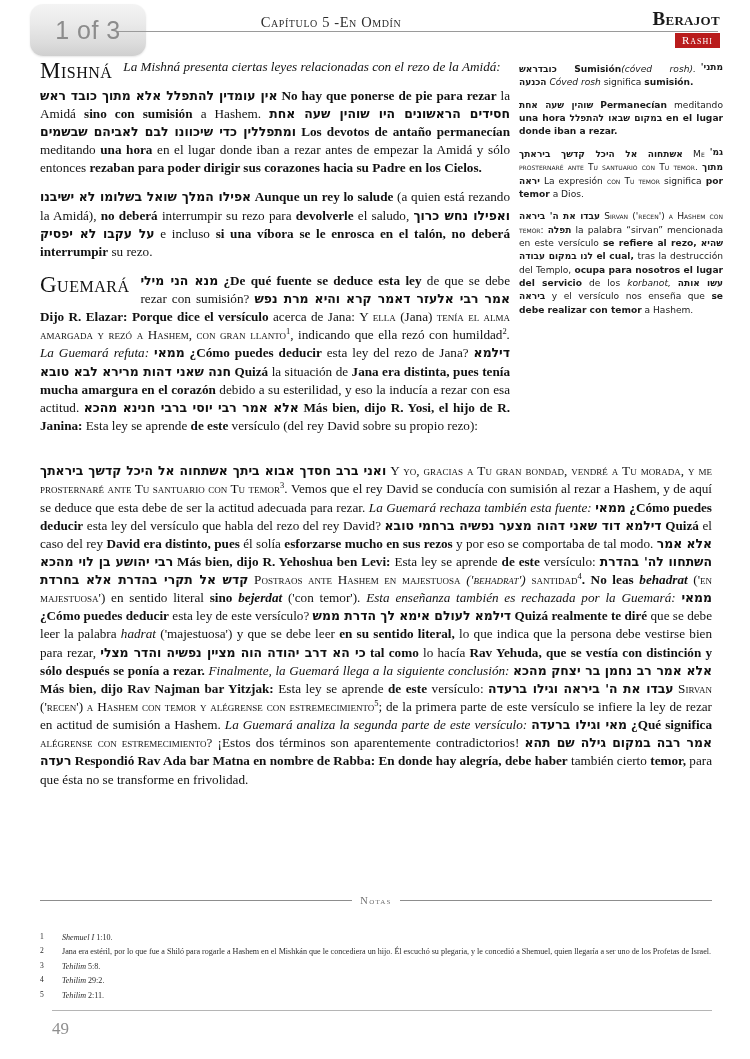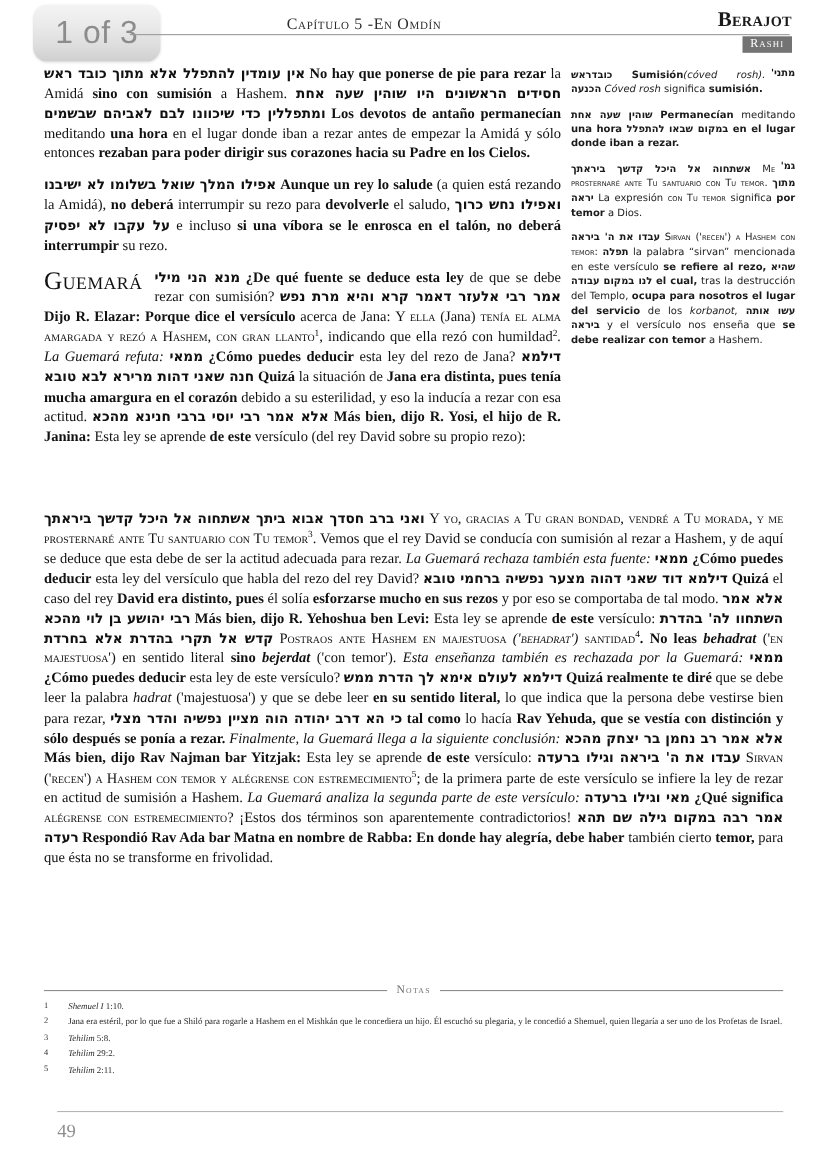--- a/index.html
+++ b/index.html
@@ -29,21 +29,21 @@
     width: 116px; height: 52px;
     border-radius: 13px;
     background: linear-gradient(180deg, #f4f4f4 0%, #e9e9e9 40%, #dcdcdc 75%, #cfcfcf 100%);
     box-shadow: 0 1px 2px rgba(0,0,0,0.10);
     display: flex;
     align-items: center;
     justify-content: center;
   }
   .page-badge-label {
     font-family: "Liberation Sans", "DejaVu Sans", sans-serif;
-    font-size: 29px;
+    font-size: 25px;
     color: #8c8c8c;
     letter-spacing: 0.5px;
   }
   .header-rule {
     position: absolute;
     left: 118px; top: 31px;
     width: 600px; height: 1px;
     background: #9a9a9a;
   }
   .chapter-title {
@@ -61,21 +61,21 @@
     right: 30px; top: 8px;
     font-variant: small-caps;
     font-weight: bold;
     font-size: 19px;
     letter-spacing: 0.3px;
     color: #1a1a1a;
   }
   .rashi-tab {
     position: absolute;
     right: 30px; top: 33px;
-    background: #737373;
+    background: #b91c1c;
     color: #ffffff;
     font-variant: small-caps;
     font-size: 11px;
     letter-spacing: 1px;
     padding: 1px 7px 2px 7px;
   }
 
   
   .content {
     position: absolute;
@@ -143,21 +143,21 @@
   
   .notes {
     position: absolute;
     left: 40px; top: 895px;
     width: 672px;
   }
   .notes-rule-wrap {
     display: flex;
     align-items: center;
     gap: 8px;
-    margin-bottom: 3px;
+    margin-bottom: 26px;
   }
   .notes-rule {
     flex: 1;
     height: 1px;
     background: #8d8d8d;
   }
   .notes-label {
     font-variant: small-caps;
     font-size: 10.5px;
     letter-spacing: 1.2px;
@@ -248,20 +248,24 @@
       <span class="i">korbanot,</span>
       <span class="heb">עשו אותה ביראה</span>
       <span>y el versículo nos enseña que</span>
       <span class="b">se debe realizar con temor</span>
       <span>a Hashem.</span>
     </p>
   </div>
 
   <div class="main-col">
 
+    <p>
+      <span class="section-head">Mishná</span>
+      <span class="intro-italic">La Mishná presenta ciertas leyes relacionadas con el rezo de la Amidá:</span>
+    </p>
 
     <p>
       <span class="heb">אין עומדין להתפלל אלא מתוך כובד ראש</span>
       <span class="b">No hay que ponerse de pie para rezar</span>
       <span>la Amidá</span>
       <span class="b">sino con sumisión</span>
       <span>a Hashem.</span>
       <span class="heb">חסידים הראשונים היו שוהין שעה אחת</span>
       <span class="heb">ומתפללין כדי שיכוונו לבם לאביהם שבשמים</span>
       <span class="b">Los devotos de antaño permanecían</span>

